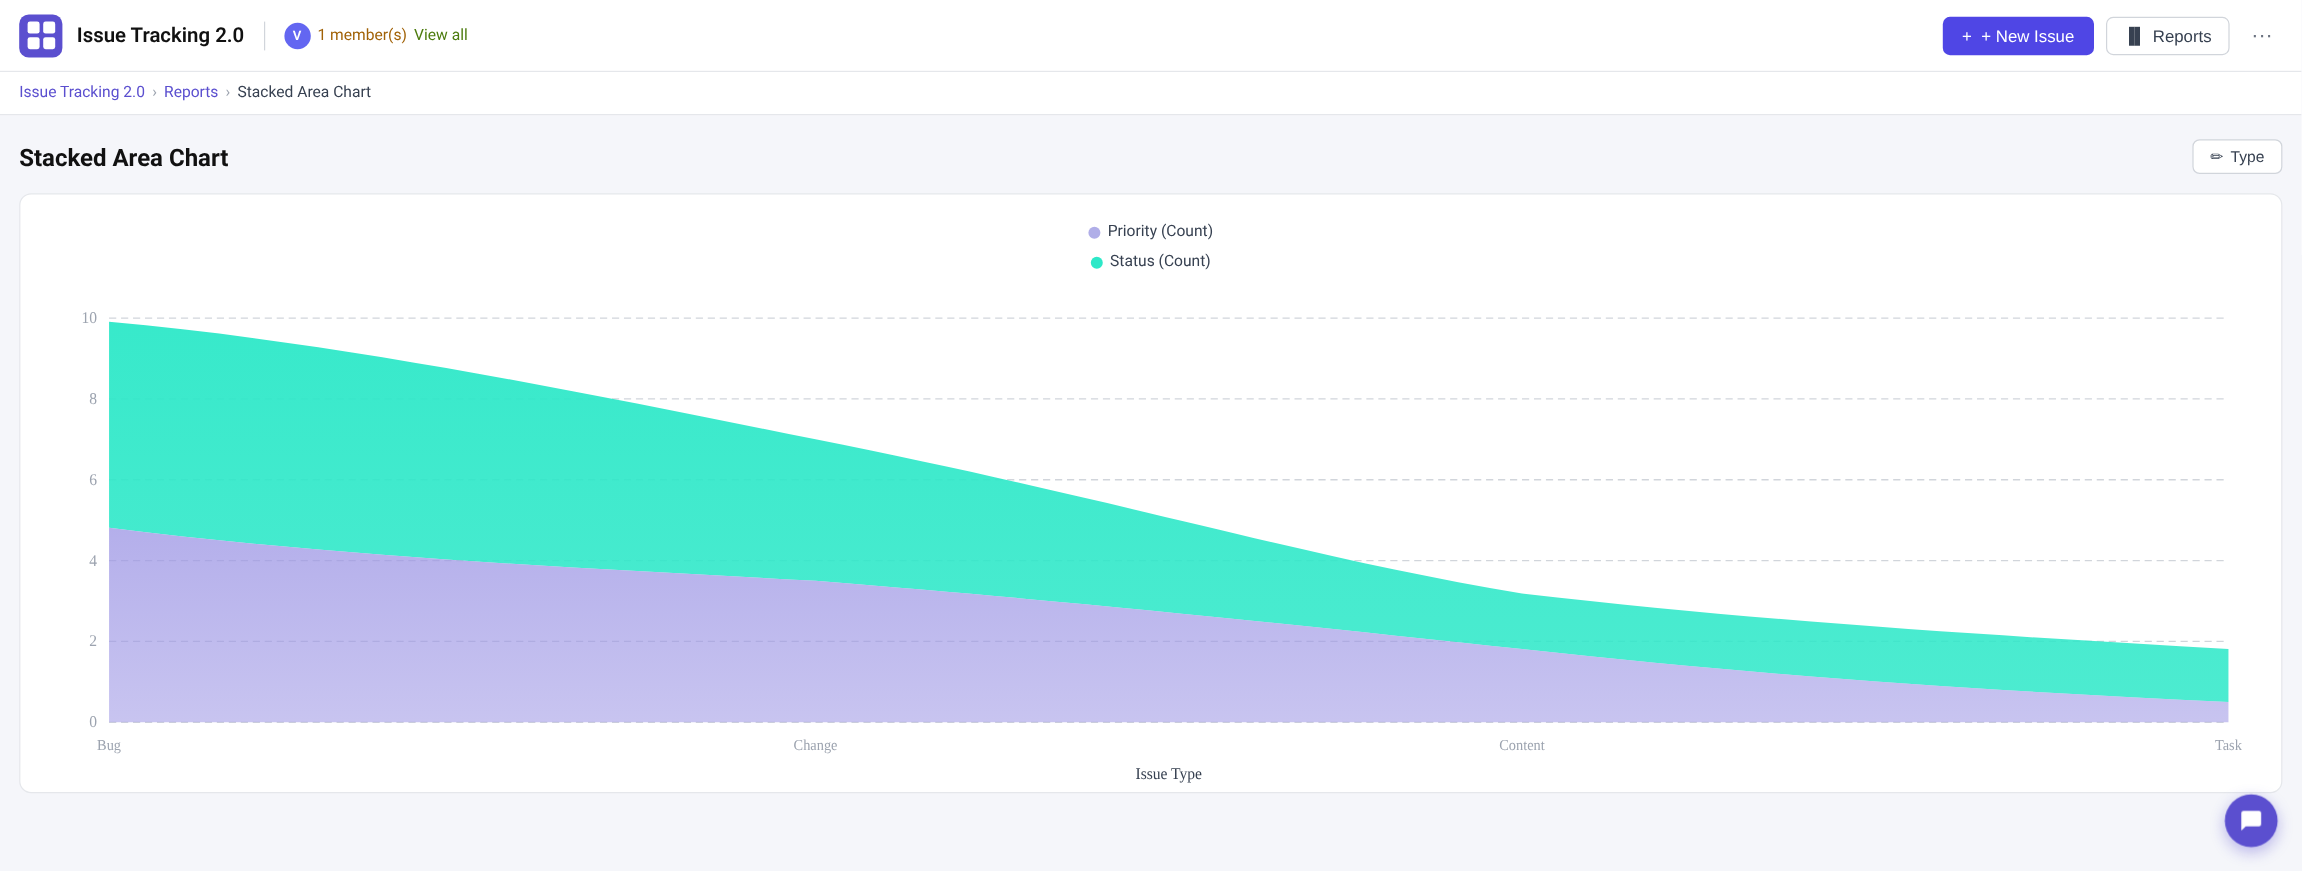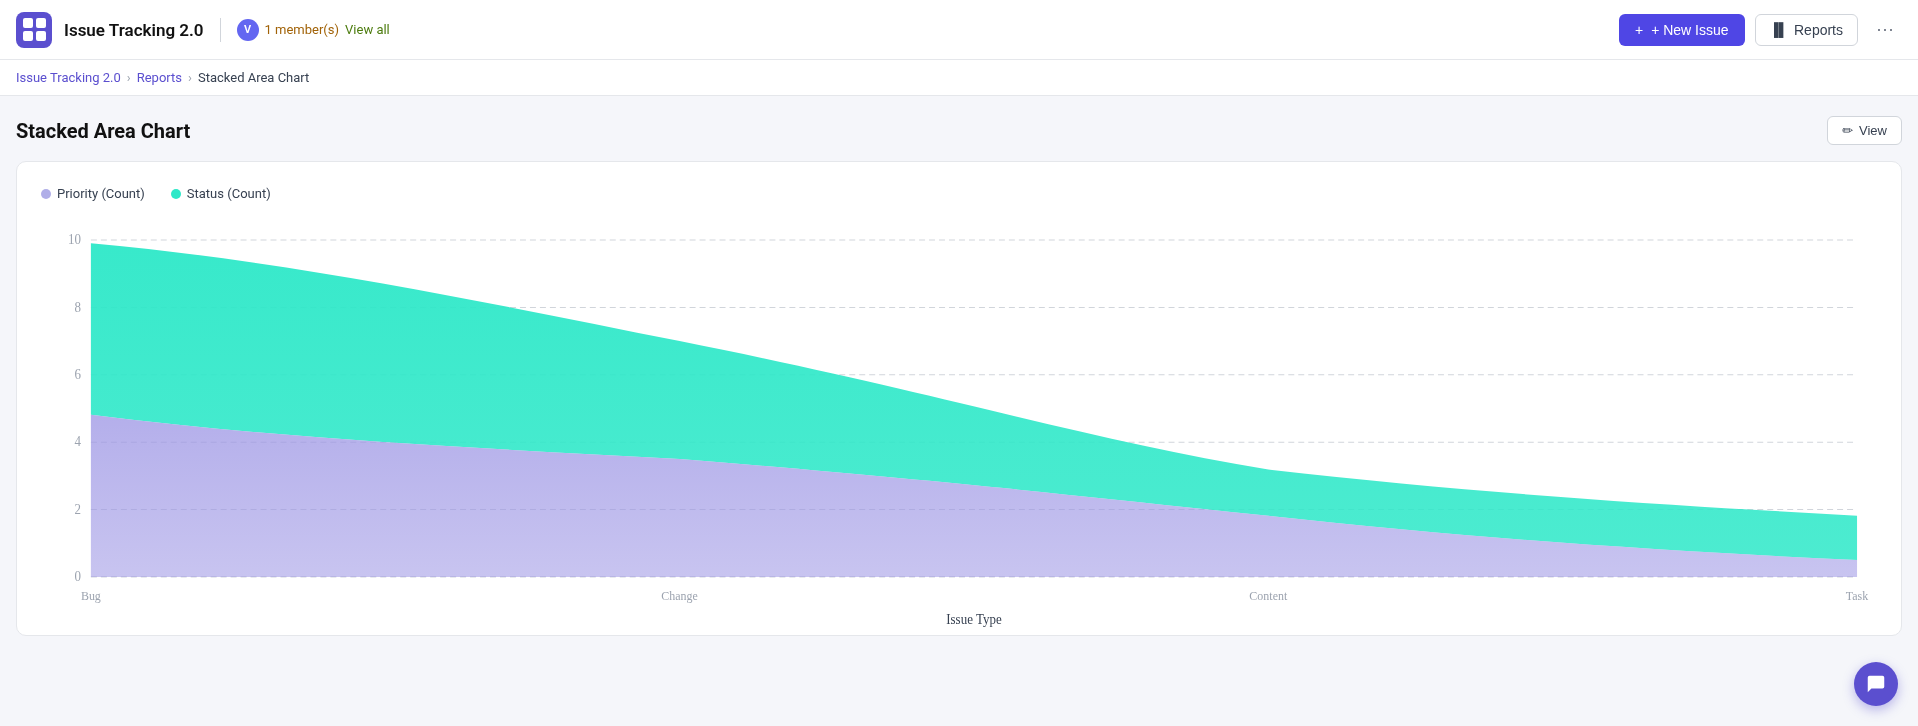--- a/index.html
+++ b/index.html
@@ -130,22 +130,23 @@
     
     .chart-card {
       background: #fff;
       border-radius: 10px;
       border: 1px solid #e5e7eb;
       padding: 24px 24px 16px 24px;
     }
 
     
     .legend {
-      display: flex; align-items: center; gap: 26px;
+      display: flex; align-items: center; gap: 10px;
       margin-bottom: 18px;
+      flex-direction: column;
     }
     .legend-item {
       display: flex; align-items: center; gap: 6px;
       font-size: 13px; color: #374151;
     }
     .legend-dot {
       width: 10px; height: 10px; border-radius: 50%;
     }
 
     
@@ -206,21 +207,21 @@
   <a class="breadcrumb-link">Reports</a>
   <span class="breadcrumb-sep">›</span>
   <span class="breadcrumb-current">Stacked Area Chart</span>
 </div>
 
 <div class="main">
   <div class="page-header">
     <h1 class="page-title">Stacked Area Chart</h1>
     <button class="btn-edit">
       <span>✏</span>
-      <span>View</span>
+      <span>Type</span>
     </button>
   </div>
 
   <div class="chart-card">
 
     <div class="legend">
       <div class="legend-item">
         <div class="legend-dot" style="background:#b0aee8;"></div>
         <span>Priority (Count)</span>
       </div>

